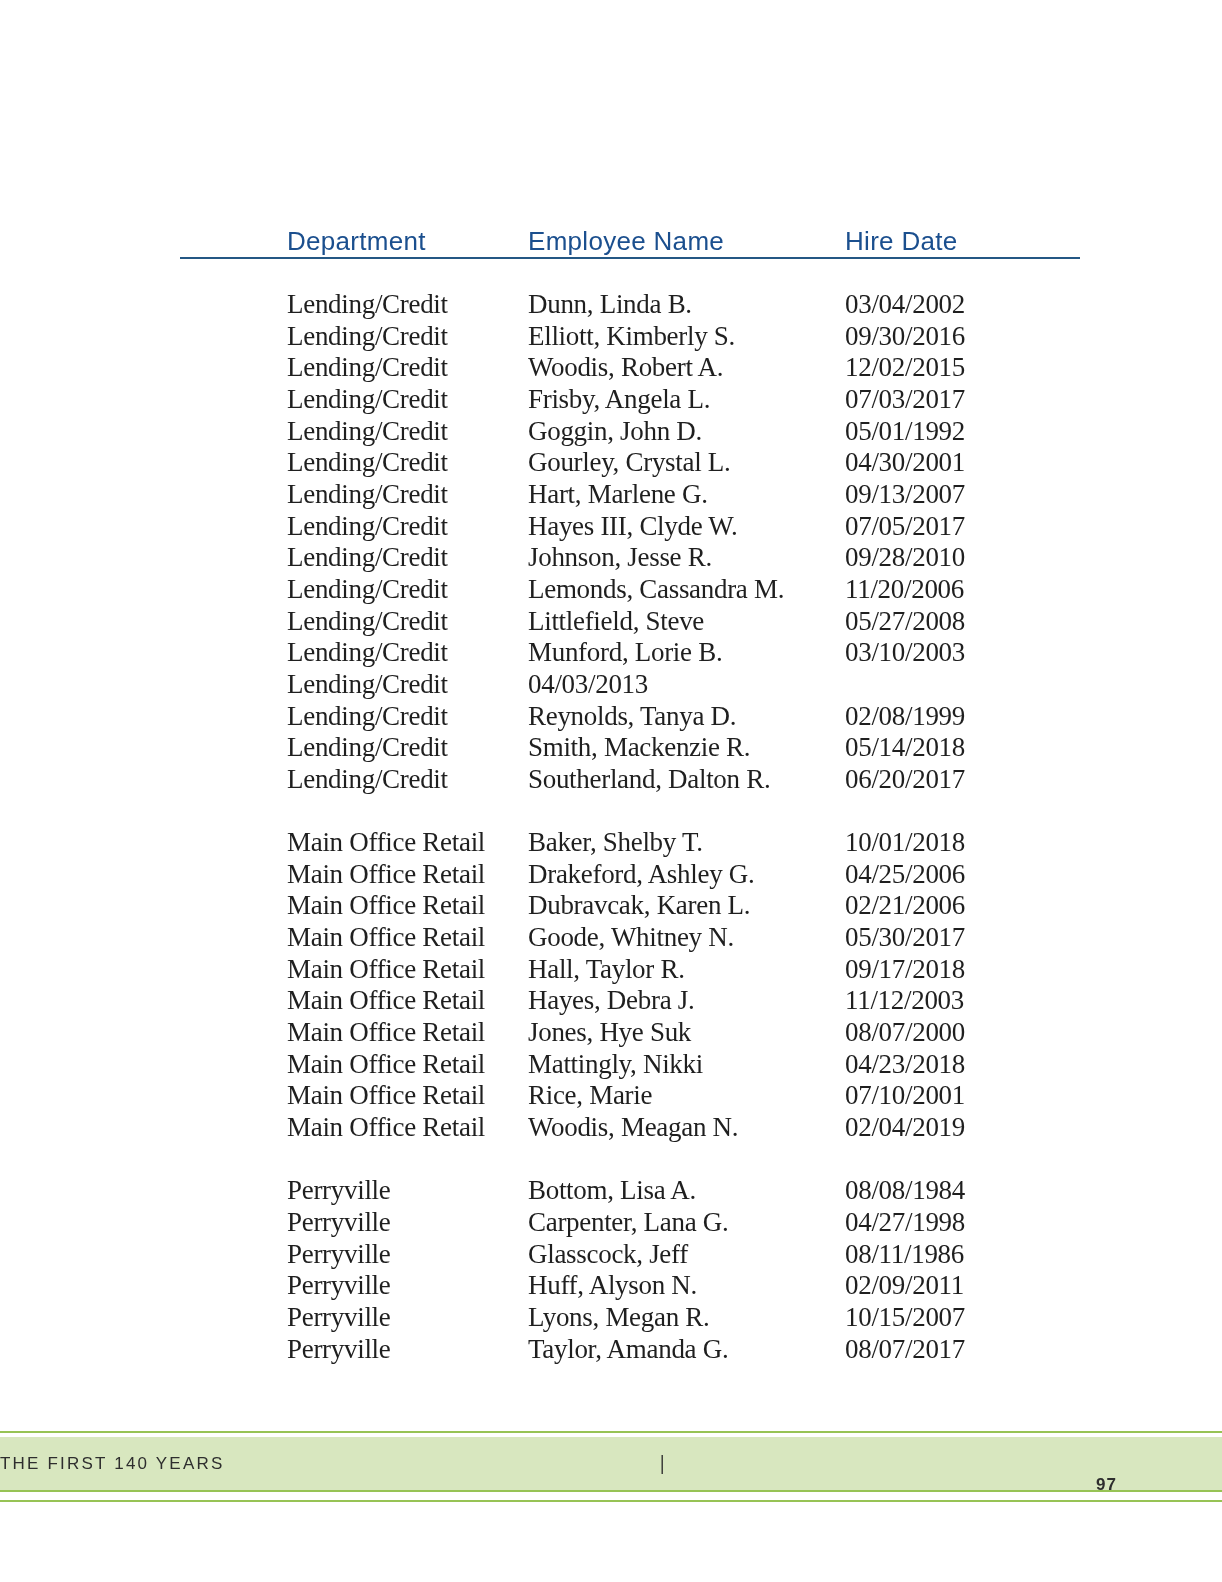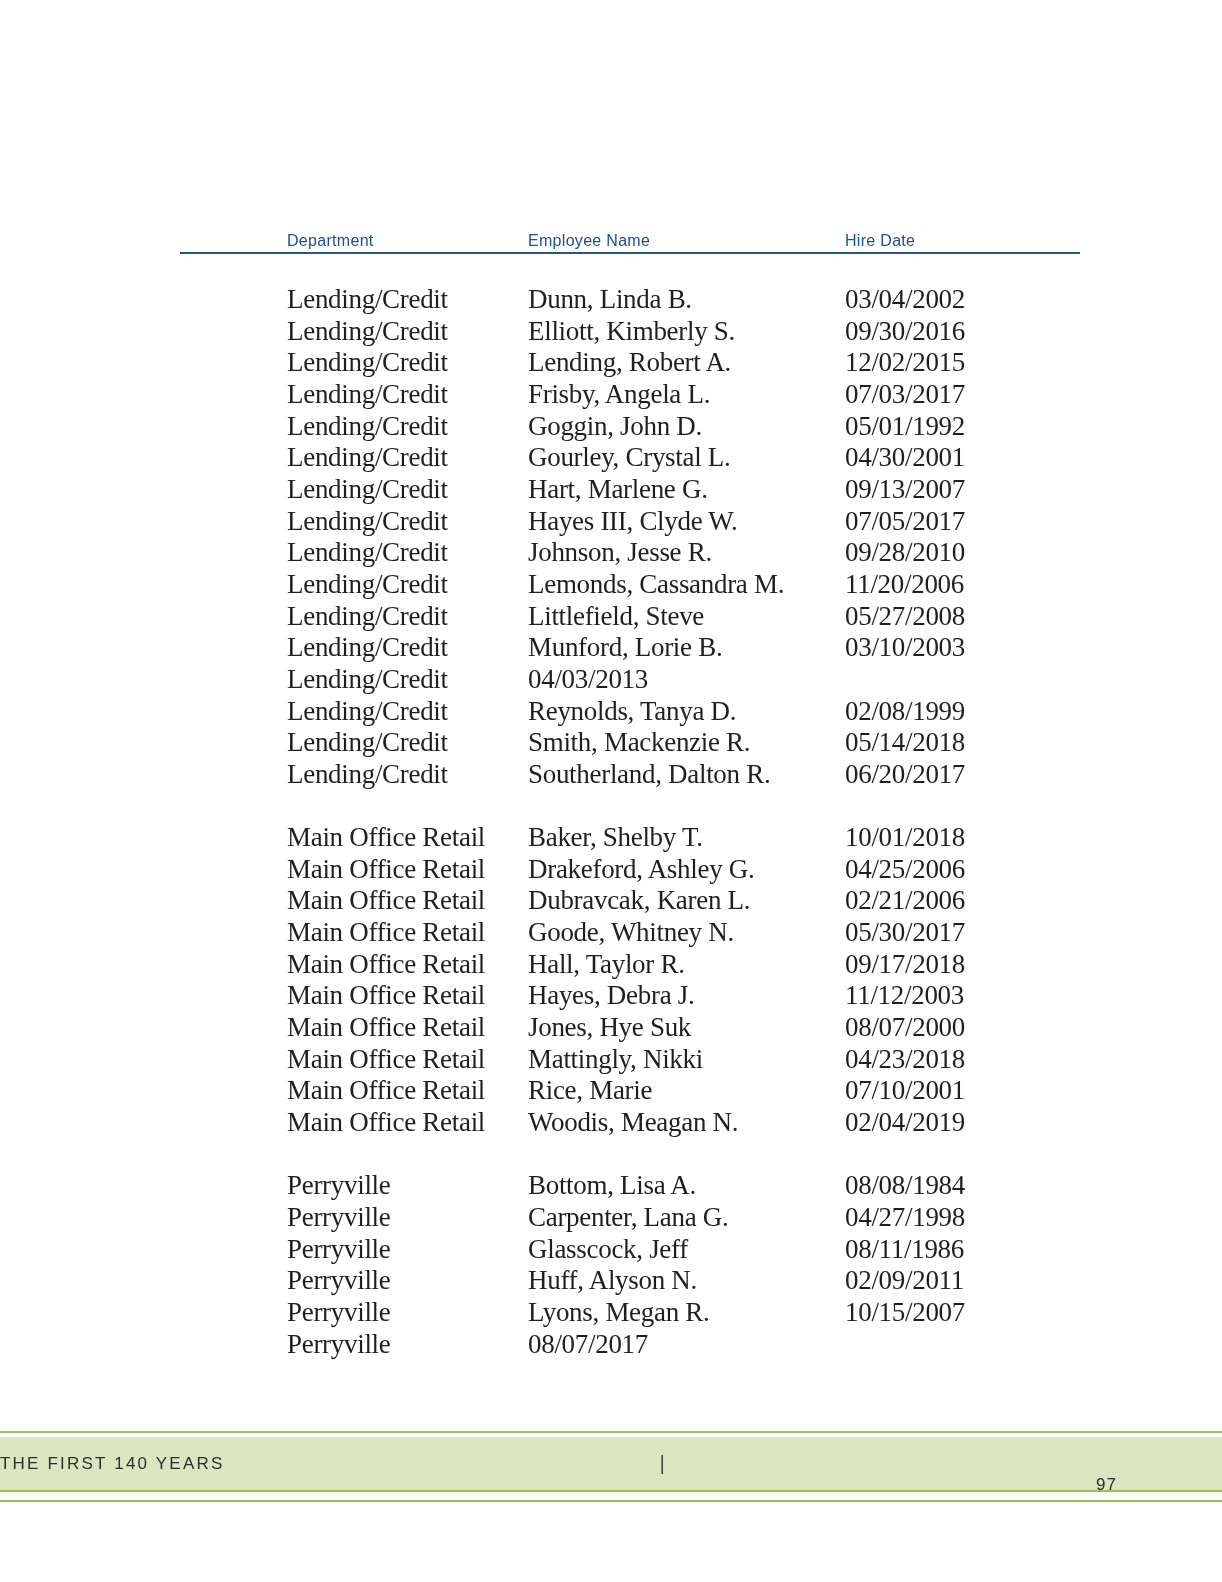--- a/index.html
+++ b/index.html
@@ -23,23 +23,24 @@
 
   
   .table{
     position:absolute;
     left:180px;top:230px;width:900px;
   }
   .table-header{
     display:grid;
     grid-template-columns:241px 317px 235px;
     padding-left:107px;
+    padding-bottom:5px;
     border-bottom:2px solid var(--rule-blue);
     font-family:"Liberation Sans", sans-serif;
-    font-size:16px;
+    font-size:26px;
     line-height:22px;
     letter-spacing:0.3px;
     color:var(--header-blue);
   }
   .table-body{margin-top:30px;}
   .table-section + .table-section{margin-top:31.65px;}
   .table-row{
     display:grid;
     grid-template-columns:241px 317px 235px;
     padding-left:107px;
@@ -63,21 +64,21 @@
     border-bottom:2px solid var(--footer-line);
     box-sizing:border-box;
     display:flex;align-items:center;justify-content:space-between;
     padding-right:105px;
     font-family:"Liberation Sans", sans-serif;
     font-size:17px;
     letter-spacing:2.2px;
     color:var(--footer-text);
   }
   .footer-sep{margin:0 10px 0 16px;font-weight:400;transform:scaleY(1.15);display:inline-block;}
-  .footer-page{font-weight:400;letter-spacing:1px;margin-top:42px;}
+  .footer-page{font-weight:700;letter-spacing:1px;margin-top:42px;}
 </style>
 </head>
 <body>
 
 <div class="page">
 
   <div class="table">
     <div class="table-header">
       <div>Department</div>
       <div>Employee Name</div>
@@ -90,21 +91,21 @@
             <div>Dunn, Linda B.</div>
             <div>03/04/2002</div>
           </div>
           <div class="table-row">
             <div>Lending/Credit</div>
             <div>Elliott, Kimberly S.</div>
             <div>09/30/2016</div>
           </div>
           <div class="table-row">
             <div>Lending/Credit</div>
-            <div>Lending, Robert A.</div>
+            <div>Woodis, Robert A.</div>
             <div>12/02/2015</div>
           </div>
           <div class="table-row">
             <div>Lending/Credit</div>
             <div>Frisby, Angela L.</div>
             <div>07/03/2017</div>
           </div>
           <div class="table-row">
             <div>Lending/Credit</div>
             <div>Goggin, John D.</div>
@@ -238,20 +239,21 @@
             <div>Huff, Alyson N.</div>
             <div>02/09/2011</div>
           </div>
           <div class="table-row">
             <div>Perryville</div>
             <div>Lyons, Megan R.</div>
             <div>10/15/2007</div>
           </div>
           <div class="table-row">
             <div>Perryville</div>
+            <div>Taylor, Amanda G.</div>
             <div>08/07/2017</div>
           </div>
         </div>
       </div>
   </div>
 
   <div class="footer-line footer-line-top"></div>
   <div class="footer-band">
     <span class="footer-title">THE FIRST 140 YEARS</span>
     <span class="footer-sep">|</span>

